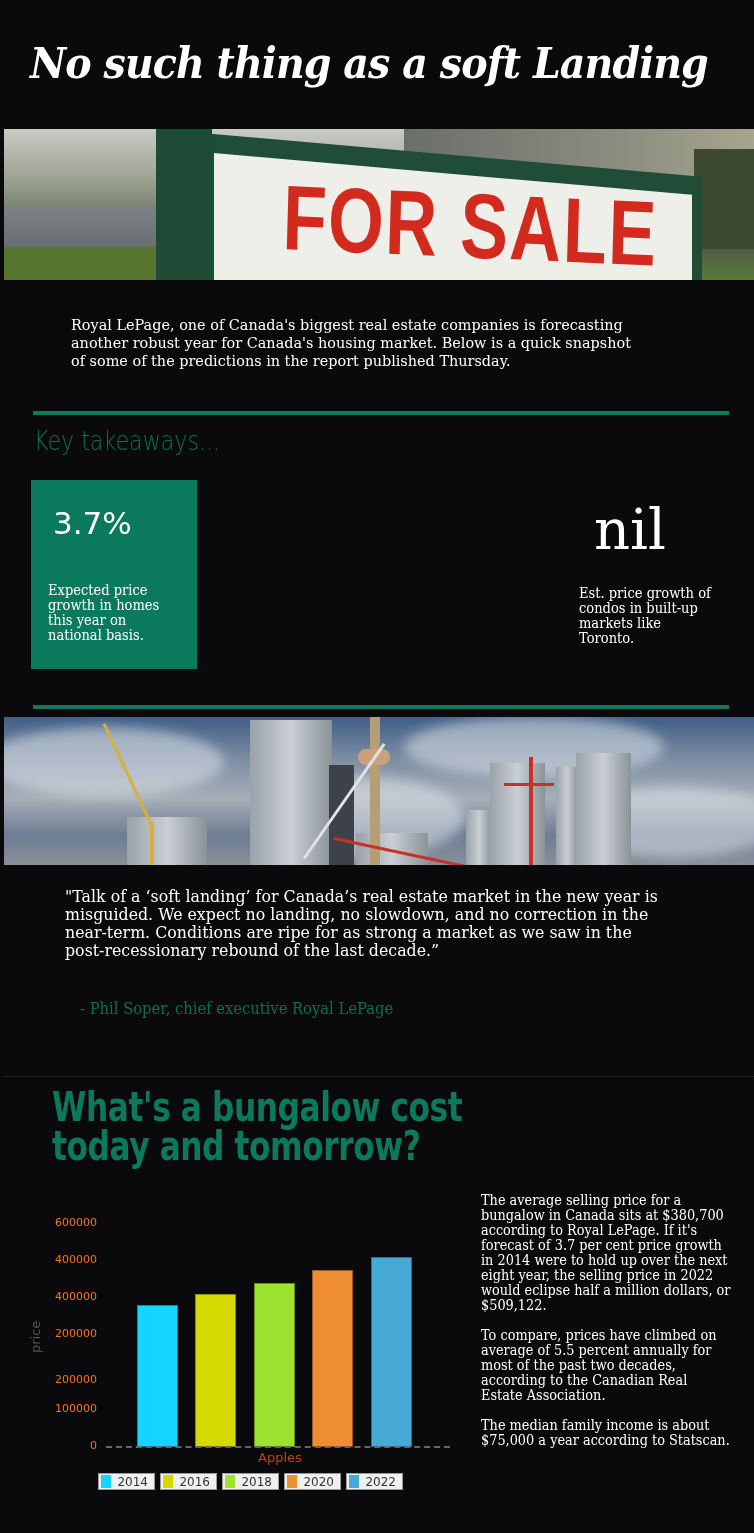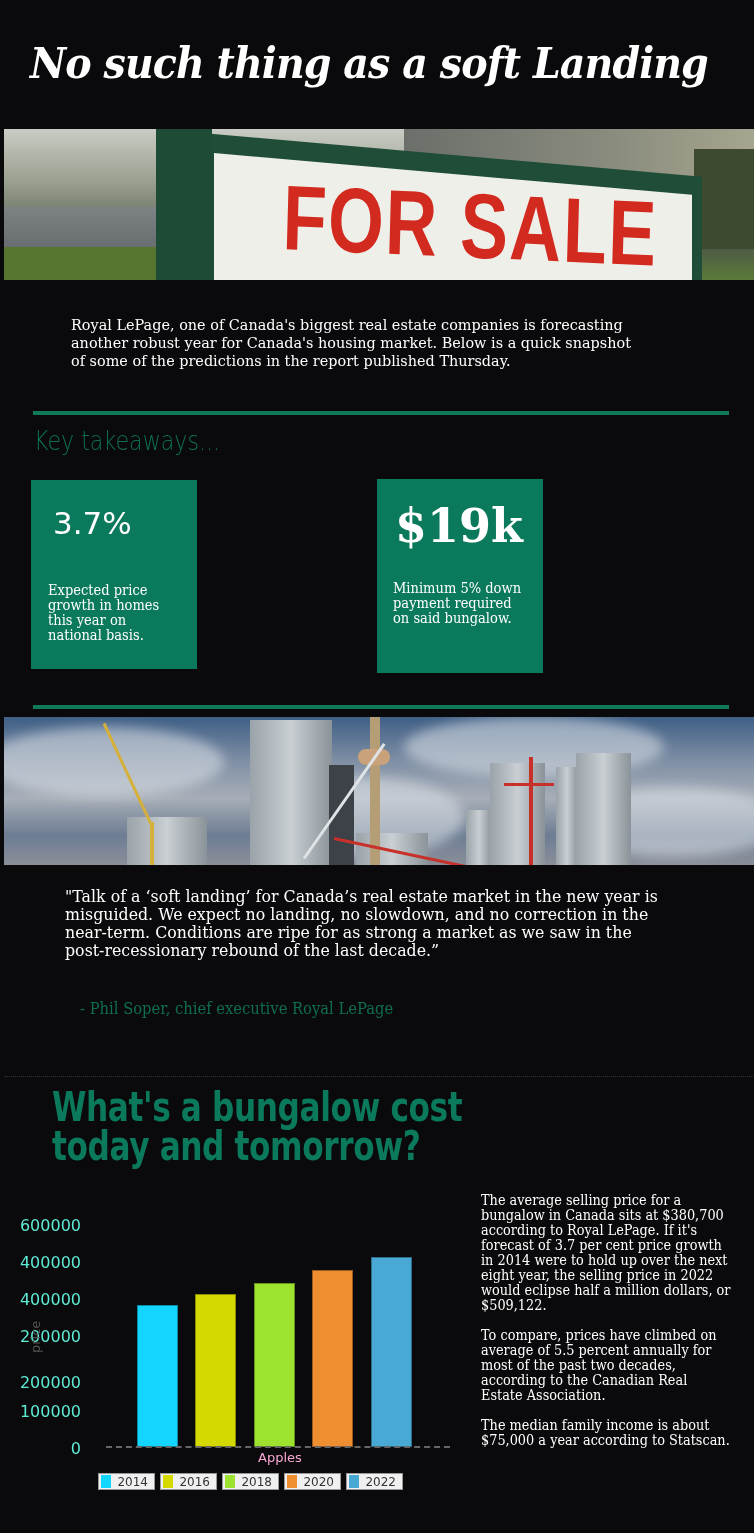--- a/index.html
+++ b/index.html
@@ -47,27 +47,27 @@
   .quote { position: absolute; left: 63px; top: 887px; width: 640px; font-family: "DejaVu Serif", serif; font-size: 17px; line-height: 18px; color: #fff; transform: scaleX(0.93); transform-origin: left top; }
   .attrib { position: absolute; left: 78px; top: 999px; font-family: "DejaVu Serif", serif; font-size: 16px; color: #0f6e52; transform: scaleX(0.92); transform-origin: left top; white-space: nowrap; }
 
   .dotted { position: absolute; left: 2px; top: 1076px; width: 750px; border-top: 1px dotted #333; }
 
   
   .h2 { position: absolute; left: 50px; top: 1088px; width: 660px; font-family: "DejaVu Sans", sans-serif; font-weight: bold; font-size: 40px; line-height: 39px; color: #0b7a5c; transform: scaleX(0.78); transform-origin: left top; letter-spacing: -0.5px; }
 
   
   .chart { position: absolute; left: 30px; top: 1205px; width: 420px; height: 290px; font-family: "DejaVu Sans", sans-serif; }
-  .ytick { position: absolute; right: 16px; font-size: 16px; color: #5eead4; }
+  .ytick { position: absolute; right: 0; font-size: 11px; color: #f97316; }
   .ylabels { position: absolute; left: 0; top: 0; width: 65px; height: 250px; }
   .ylab { position: absolute; left: -4px; top: 122px; font-size: 13px; color: #555; transform: rotate(-90deg); transform-origin: left top; }
   .baseline { position: absolute; left: 74px; top: 241px; width: 344px; border-top: 2px dashed #666; }
   .bar { position: absolute; bottom: 0; width: 41px; border: 1px solid rgba(0,0,0,0.35); }
   .plot { position: absolute; left: 74px; top: 0; width: 344px; height: 242px; }
-  .xlab { position: absolute; left: 226px; top: 245px; font-size: 13px; color: #f9a8d4; }
+  .xlab { position: absolute; left: 226px; top: 245px; font-size: 13px; color: #c2410c; }
   .legend { position: absolute; left: 66px; top: 268px; display: flex; gap: 5px; }
   .leg-item { display: flex; align-items: center; background: #f0f0f0; border: 1px solid #999; height: 17px; padding: 0 6px 0 2px; width: 57px; }
   .leg-sw { width: 14px; height: 13px; margin-right: 6px; }
   .leg-txt { font-size: 12px; color: #333; }
 
   .side { position: absolute; left: 479px; top: 1193px; width: 272px; font-family: "DejaVu Serif", serif; font-size: 14px; line-height: 15px; color: #fff; transform: scaleX(0.92); transform-origin: left top; }
   .side p { margin-bottom: 15px; }
 </style>
 </head>
 <body>
@@ -92,25 +92,25 @@
   <div class="rule" style="top:411px"></div>
 
   <div class="section-h">Key takeaways...</div>
 
   <div class="stat green" style="left:29px; top:480px; height:189px;">
     <div class="big" style="left:22px; top:28px; font-size:31px;">3.7%</div>
     <div class="desc" style="left:17px; top:103px;">Expected price growth in homes this year on national basis.</div>
   </div>
 
 
-  <div class="stat green" style="left:375px; top:479px; height:194px;">
-    <div class="big" style="left:18px; top:24px; font-size:46px; font-weight:bold; font-family:'DejaVu Serif', serif;">$19k</div>
-    <div class="desc" style="left:16px; top:102px;">Minimum 5% down payment required on said bungalow.</div>
+
+  <div class="stat" style="left:562px; top:480px; height:189px;">
+    <div class="big" style="left:30px; top:22px; font-size:56px; font-family:'DejaVu Serif', serif;">nil</div>
+    <div class="desc" style="left:15px; top:106px;">Est. price growth of condos  in built-up markets like Toronto.</div>
   </div>
-
 
   <div class="rule" style="top:705px"></div>
 
   <div class="photo2">
     <div class="cloud" style="left:-20px; top:10px; width:240px; height:70px;"></div>
     <div class="cloud" style="left:260px; top:60px; width:200px; height:80px;"></div>
     <div class="cloud" style="left:400px; top:0px; width:260px; height:60px;"></div>
     <div class="cloud" style="left:560px; top:70px; width:220px; height:70px;"></div>
     <div class="bldg" style="left:123px; width:80px; height:48px;"></div>
     <div class="bldg" style="left:246px; width:82px; height:145px;"></div>

